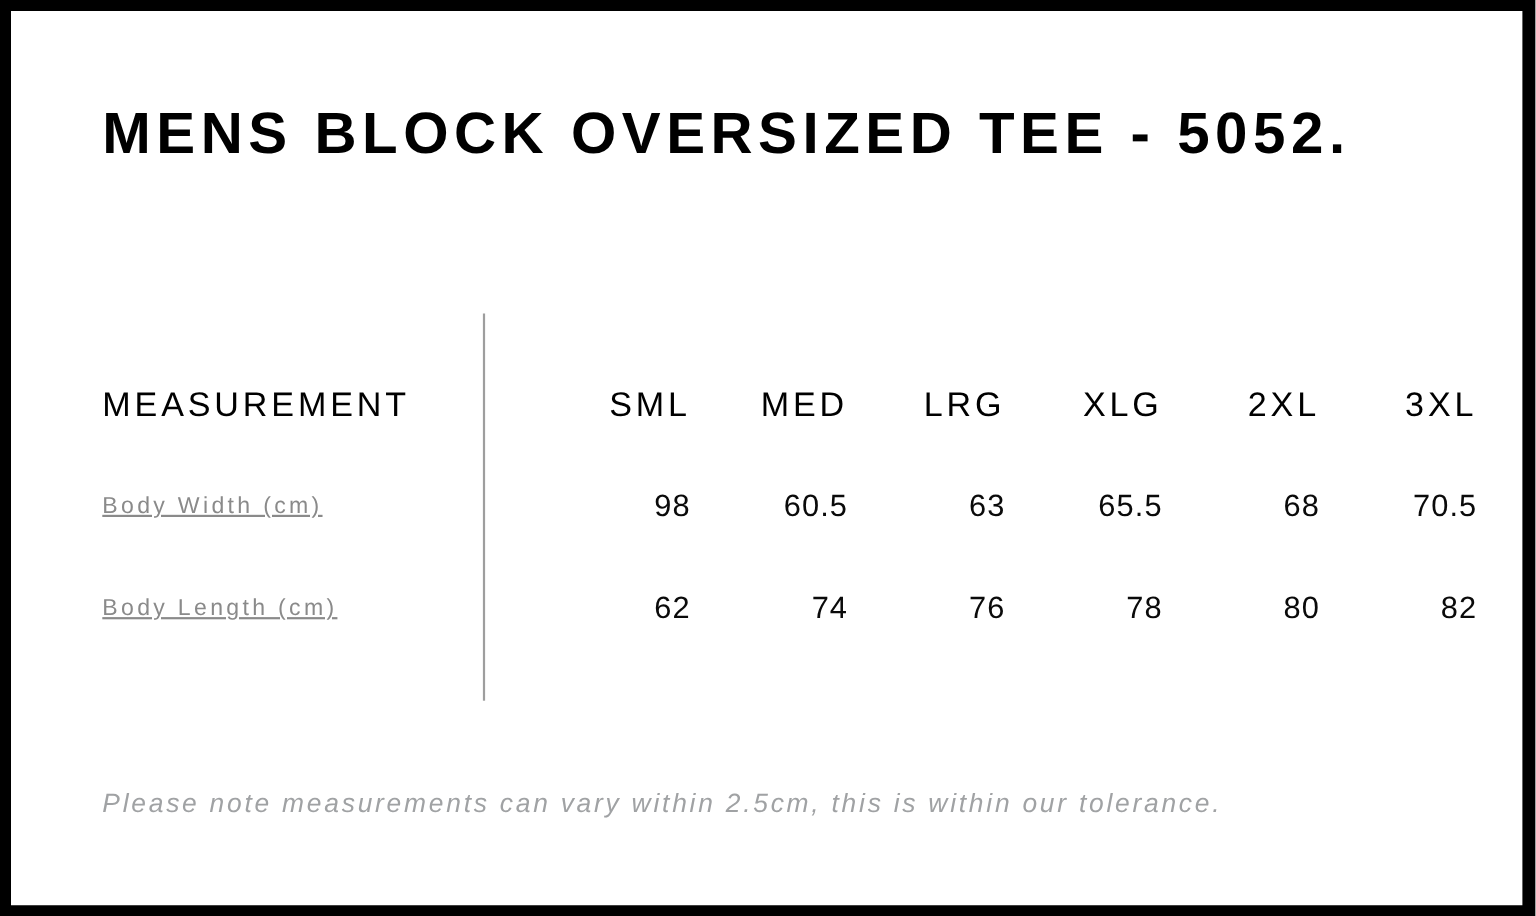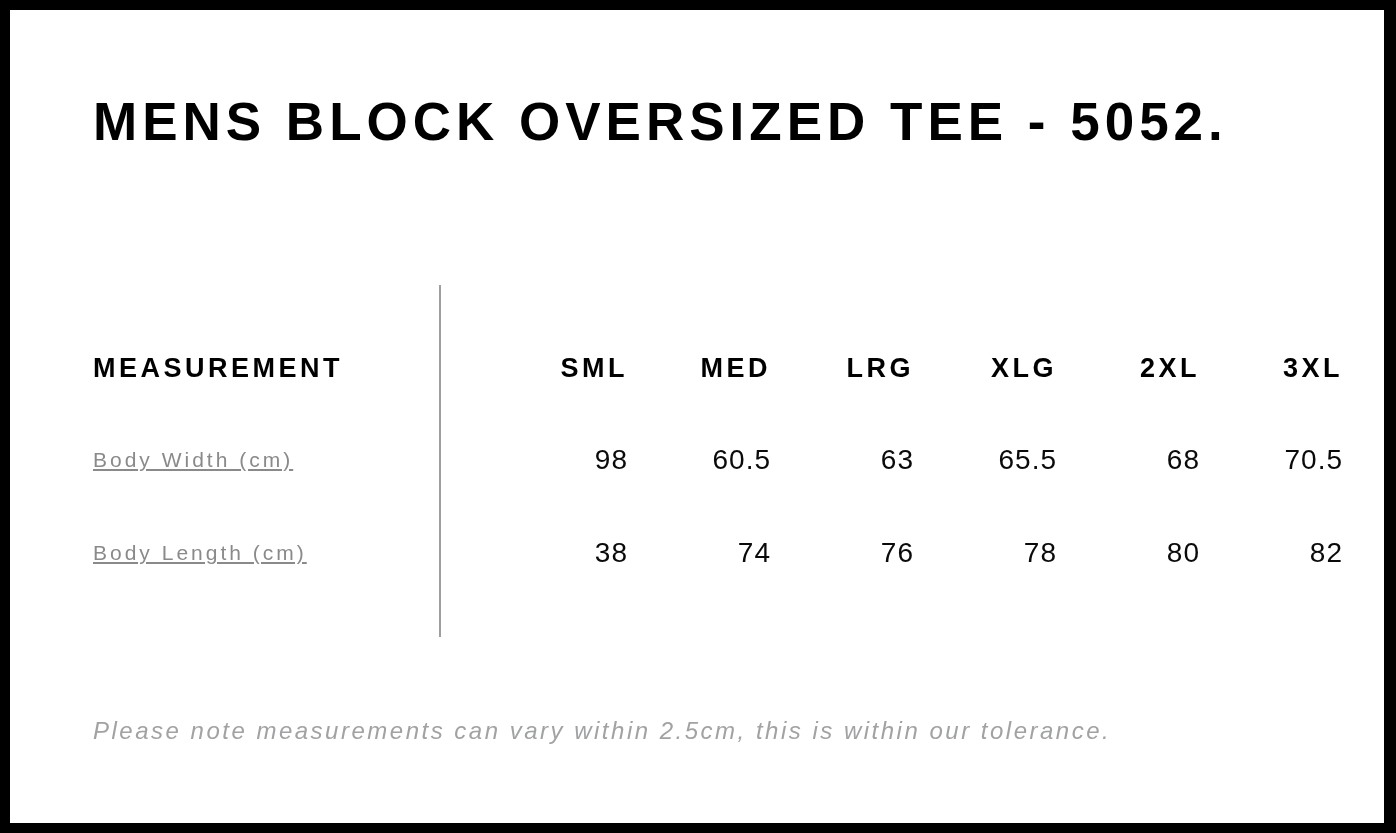--- a/index.html
+++ b/index.html
@@ -41,22 +41,22 @@
   }
   .row.header-row  { top: 333px; }
   .row.body-row-0  { top: 425px; }
   .row.body-row-1  { top: 518px; }
   .label-cell {
     position: absolute;
     left: 83px; top: 0;
     height: 50px; line-height: 50px;
   }
   .header-text {
-    font-size: 27px;
-    font-weight: 700;
+    font-size: 31px;
+    font-weight: 400;
     letter-spacing: 3.5px;
     color: #000000;
   }
   .row-label {
     font-size: 21px;
     font-weight: 400;
     letter-spacing: 3px;
     color: #8a8a8a;
     text-decoration: underline;
   }
@@ -115,21 +115,21 @@
     <div class="cell c0 value-text">98</div>
     <div class="cell c1 value-text">60.5</div>
     <div class="cell c2 value-text">63</div>
     <div class="cell c3 value-text">65.5</div>
     <div class="cell c4 value-text">68</div>
     <div class="cell c5 value-text">70.5</div>
   </div>
 
   <div class="row body-row-1">
     <div class="label-cell row-label">Body Length (cm)</div>
-    <div class="cell c0 value-text">38</div>
+    <div class="cell c0 value-text">62</div>
     <div class="cell c1 value-text">74</div>
     <div class="cell c2 value-text">76</div>
     <div class="cell c3 value-text">78</div>
     <div class="cell c4 value-text">80</div>
     <div class="cell c5 value-text">82</div>
   </div>
 
   <p class="note">Please note measurements can vary within 2.5cm, this is within our tolerance.</p>
 
 </div>

